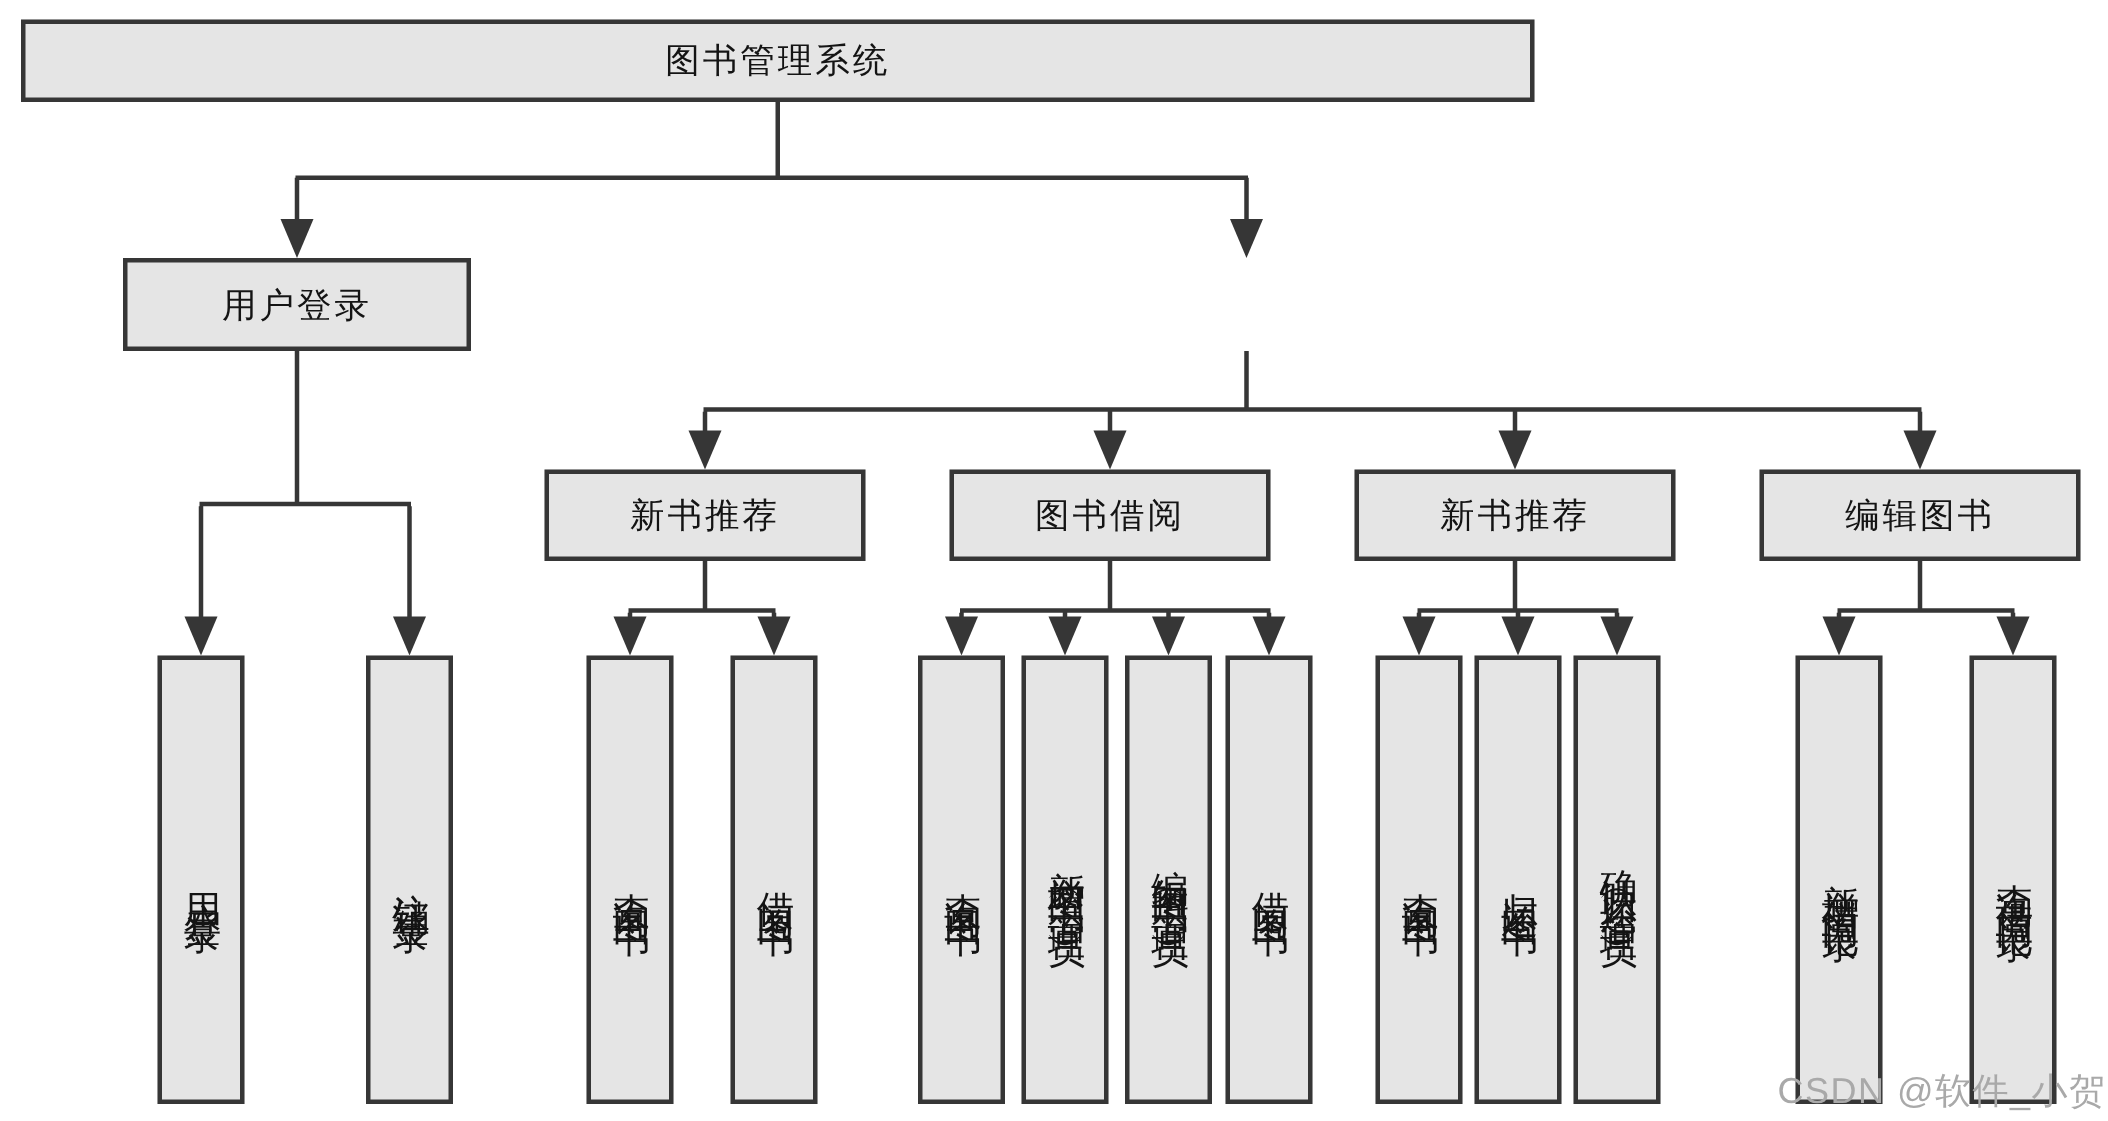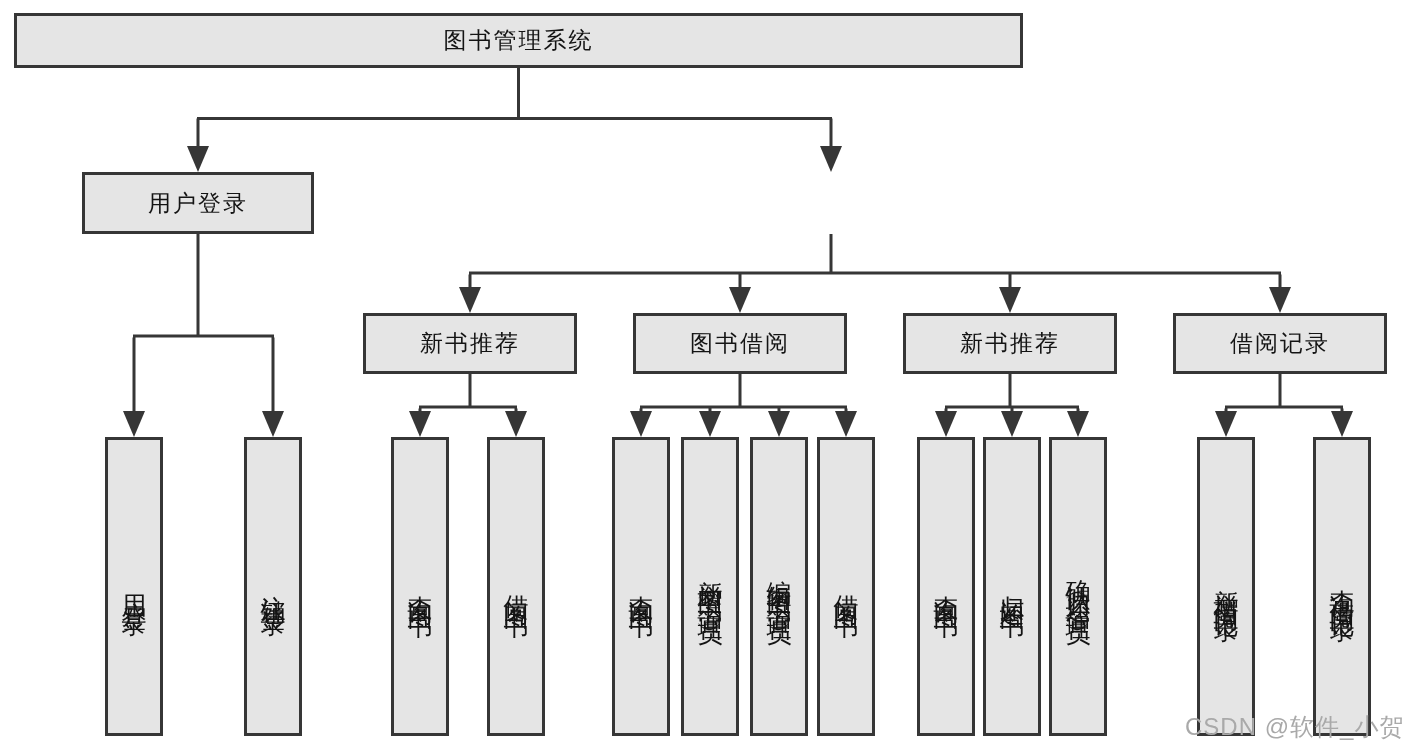--- a/index.html
+++ b/index.html
@@ -64,21 +64,21 @@
     </g>
   </svg>
 
   <div class="node root">图书管理系统</div>
 
   <div class="node lvl2" style="left:82px">用户登录</div>
 
   <div class="node lvl3" style="left:633px">图书借阅</div>
   <div class="node lvl3" style="left:363px">新书推荐</div>
   <div class="node lvl3" style="left:903px">新书推荐</div>
-  <div class="node lvl3" style="left:1173px">借阅记录</div>
+  <div class="node lvl3" style="left:1173px">编辑图书</div>
 
   <div class="node leaf" style="left:105px">用户登录</div>
   <div class="node leaf" style="left:244px">注销登录</div>
 
   <div class="node leaf" style="left:391px">查询图书</div>
   <div class="node leaf" style="left:487px">借阅图书</div>
 
   <div class="node leaf" style="left:612px">查询图书</div>
   <div class="node leaf" style="left:681px">新增图书（管理员）</div>
   <div class="node leaf" style="left:750px">编辑图书（管理员）</div>

